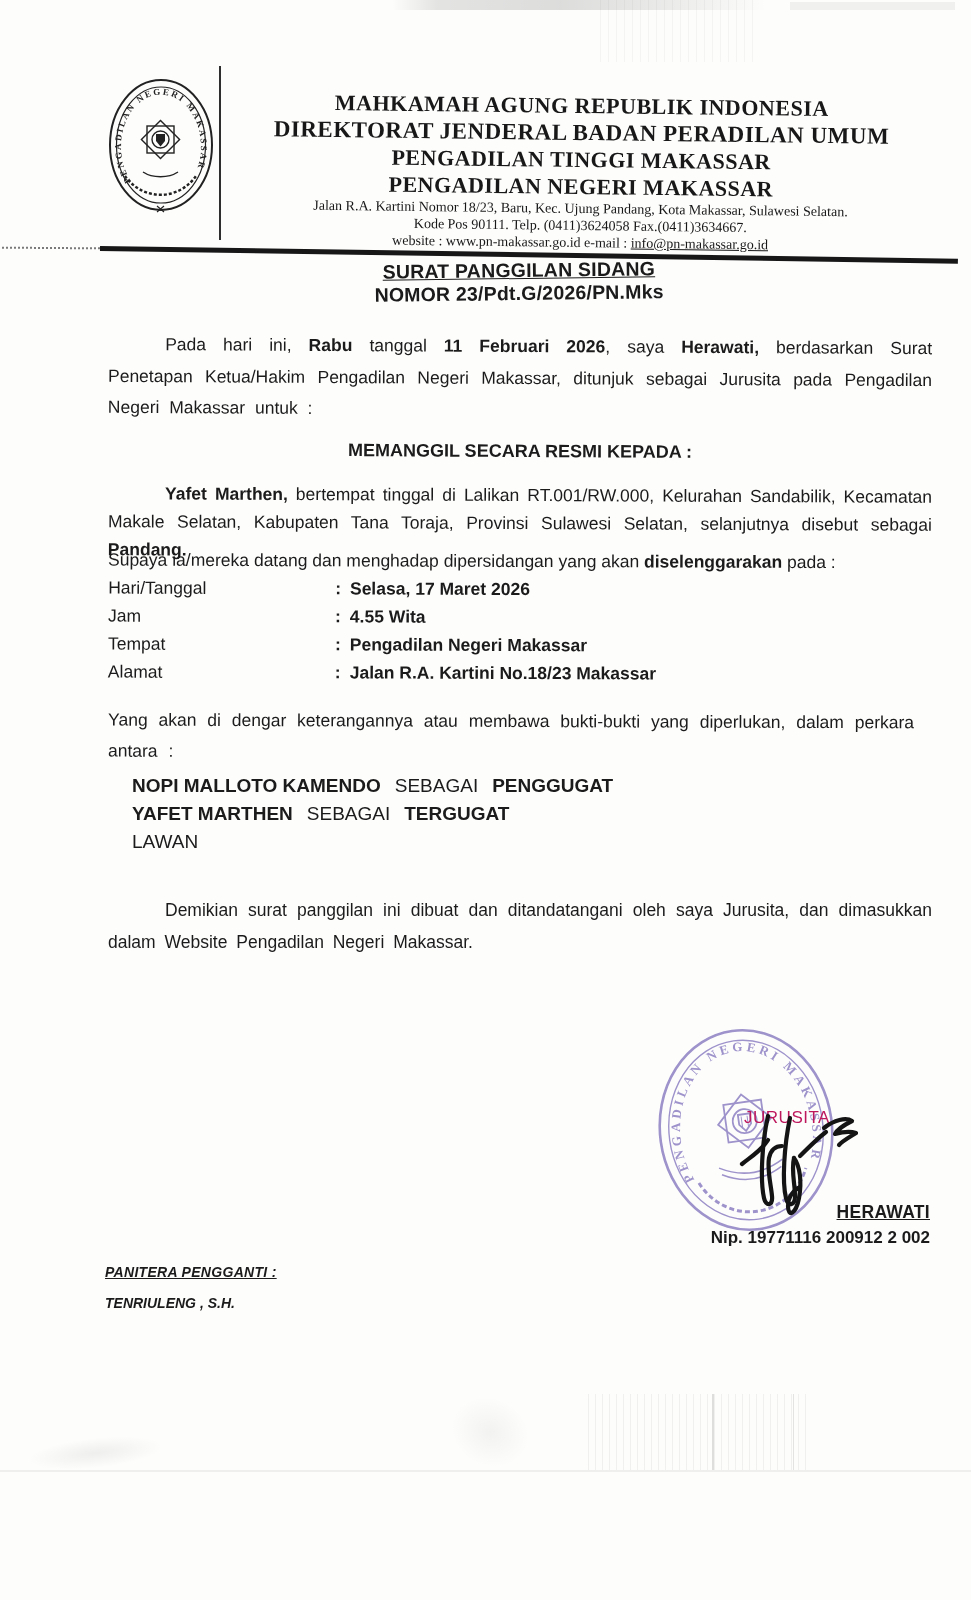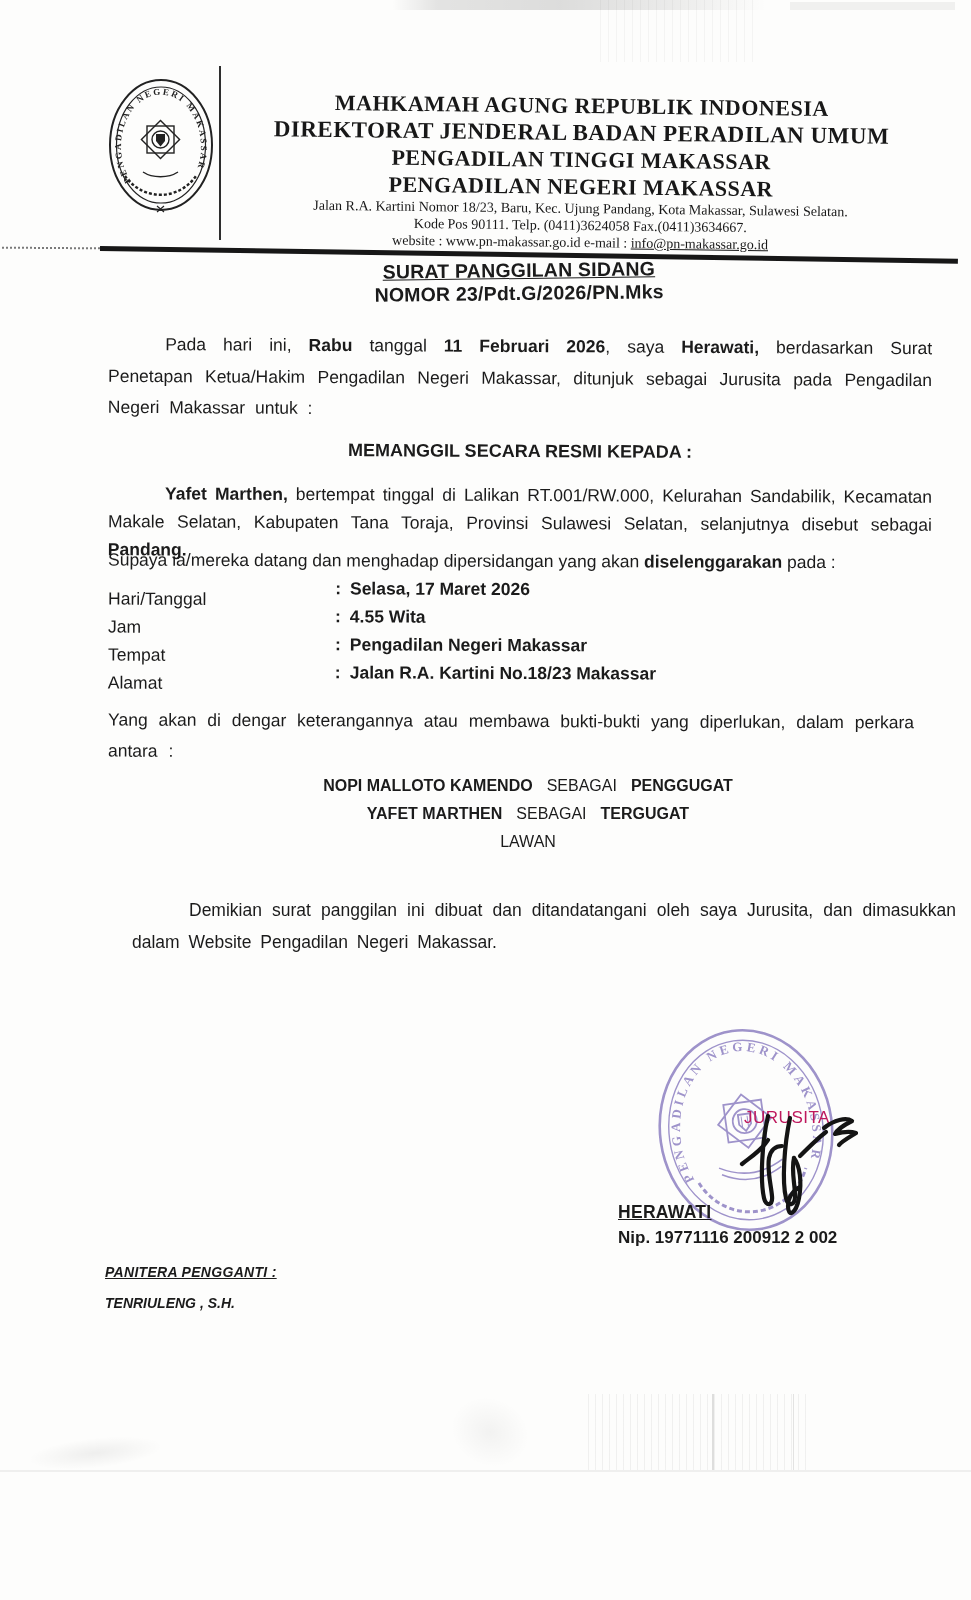--- a/index.html
+++ b/index.html
@@ -46,35 +46,35 @@
   
   .p1{left:108px;top:313px;width:824px;font-size:17.5px;line-height:31.5px;
     text-align:justify;text-indent:57px;word-spacing:5px;transform:rotate(.3deg);}
   .memanggil{left:108px;top:441px;width:824px;text-align:center;font-weight:bold;
     font-size:18px;transform:rotate(.3deg);}
   .yafet{left:108px;top:463px;width:824px;font-size:17.5px;line-height:28px;
     text-align:justify;text-indent:57px;word-spacing:2px;transform:rotate(.25deg);}
   .supaya{left:108px;top:547px;width:830px;font-size:17.5px;line-height:28px;transform:rotate(.2deg);}
   .details{left:108px;top:575px;width:824px;font-size:17.5px;transform:rotate(.2deg);}
   .drow{display:flex;height:28px;line-height:28px;}
-  .dlabel{width:227px;flex:none;margin-top:11px;}
+  .dlabel{width:227px;flex:none;}
   .dval{font-weight:bold;}
   .dcolon{font-weight:bold;margin-right:9px;}
   .purpose{left:108px;top:688px;width:824px;font-size:17.5px;line-height:31px;
     word-spacing:6px;transform:rotate(.2deg);}
-  .parties{left:118px;top:772px;width:820px;text-align:center;font-size:16px;line-height:28px;}
+  .parties{left:132px;top:772px;width:820px;font-size:19px;line-height:28px;}
   .party-sep{display:inline-block;width:14px;}
   .closing{left:108px;top:876px;width:824px;font-size:17.5px;line-height:32px;
-    text-align:justify;text-indent:57px;word-spacing:4px;margin-left:24px;}
+    text-align:justify;text-indent:57px;word-spacing:4px;}
   
   .stamp{left:654px;top:1024px;width:184px;height:212px;transform:rotate(-8deg);opacity:.82;}
   .jurusita{left:662px;top:1076px;width:250px;text-align:center;font-size:17px;
     letter-spacing:.5px;color:#be185d;margin-top:32px;}
   .signature{left:738px;top:1106px;width:122px;height:115px;}
-  .bailiff{left:618px;top:1202px;width:312px;text-align:left;}
+  .bailiff{left:618px;top:1202px;width:312px;text-align:right;}
   .bailiff-name{font-weight:bold;font-size:17.5px;text-decoration:underline;letter-spacing:.3px;}
   .bailiff-nip{font-weight:bold;font-size:17px;margin-top:5px;}
   .clerk{left:105px;top:1264px;width:420px;font-style:italic;font-weight:bold;font-size:14px;}
   .clerk-title{text-decoration:underline;letter-spacing:.3px;}
   .clerk-name{margin-top:15px;}
 </style>
 </head>
 <body>
 
 <div class="page">

